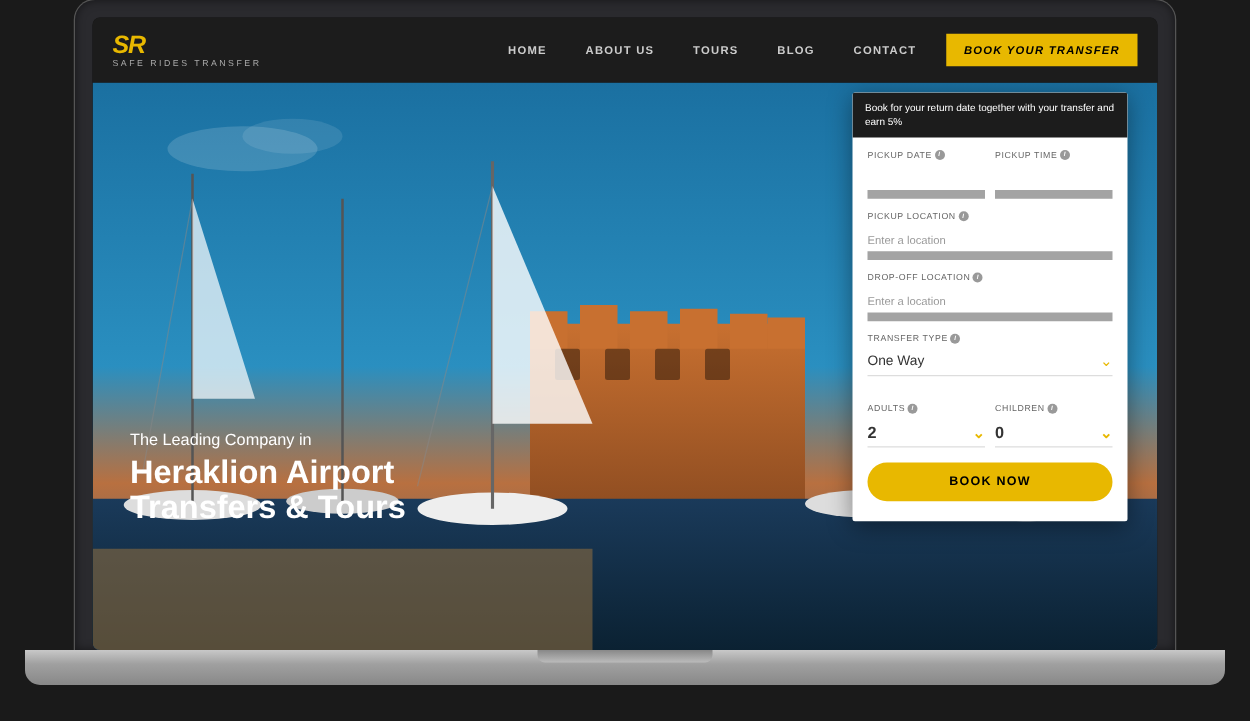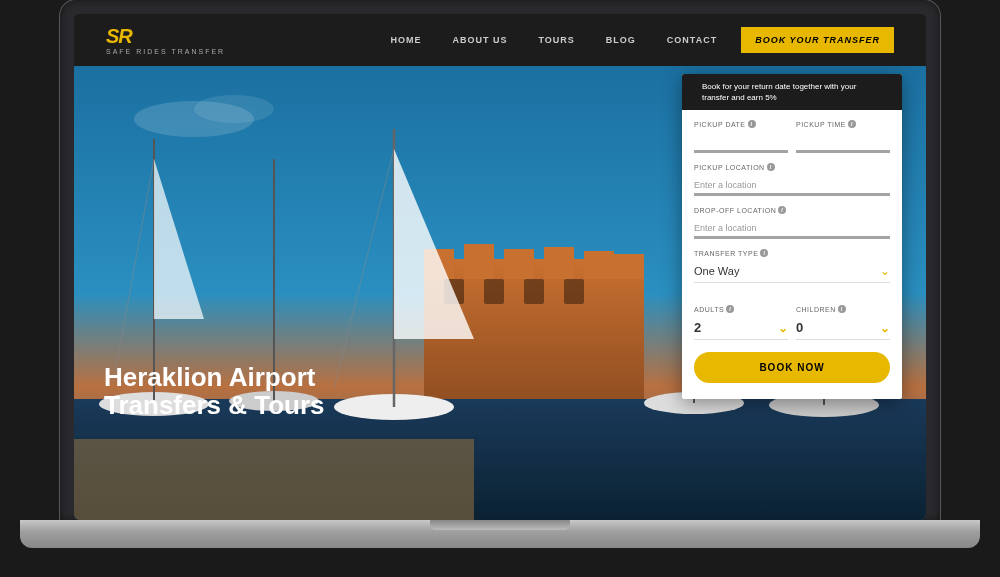--- a/index.html
+++ b/index.html
@@ -66,21 +66,21 @@
       flex-direction: column;
       overflow: hidden;
     }
 
     
     .navbar {
       background: #1c1c1c;
       height: 52px;
       display: flex;
       align-items: center;
-      padding: 0 32px;
+      padding: 0 16px;
       flex-shrink: 0;
       position: relative;
       z-index: 10;
     }
 
     .logo-area {
       display: flex;
       flex-direction: column;
       align-items: flex-start;
     }
@@ -202,21 +202,21 @@
       background: #fff;
       border-radius: 2px;
       overflow: hidden;
       box-shadow: 0 4px 20px rgba(0,0,0,0.4);
     }
 
     .booking-banner {
       background: #1c1c1c;
       color: #fff;
       font-size: 8px;
-      padding: 7px 20px;
+      padding: 7px 10px;
       line-height: 1.4;
     }
 
     .booking-body {
       padding: 10px 12px;
     }
 
     .booking-row {
       display: flex;
       gap: 8px;
@@ -248,23 +248,23 @@
       justify-content: center;
       font-size: 5px;
       color: #fff;
       font-style: italic;
       font-weight: bold;
     }
 
     .booking-input {
       width: 100%;
       border: none;
-      border-bottom: 3px solid #a3a3a3;
+      border-bottom: 7px solid #a3a3a3;
       padding: 3px 0;
-      font-size: 10px;
+      font-size: 13px;
       color: #333;
       outline: none;
       background: transparent;
     }
 
     .booking-input::placeholder {
       color: #999;
       font-size: 9px;
     }
 
@@ -408,20 +408,21 @@
             <polygon points="320,90 320,280 400,280" fill="rgba(255,255,255,0.8)"></polygon>
             <polygon points="620,105 620,265 680,265" fill="rgba(255,255,255,0.7)"></polygon>
 
             <line x1="80" y1="100" x2="40" y2="320" stroke="#888" stroke-width="1" opacity="0.5"></line>
             <line x1="320" y1="90" x2="260" y2="330" stroke="#888" stroke-width="1" opacity="0.5"></line>
 
             <rect x="0" y="380" width="400" height="88" fill="#8a6a40" opacity="0.6"></rect>
           </svg>
 
           <div class="hero-text">
+            <p class="hero-subtitle">The Leading Company in</p>
             <h1 class="hero-title">
               Heraklion Airport<br>Transfers &amp; Tours
             </h1>
           </div>
 
           <div class="booking-panel">
             <div class="booking-banner">Book for your return date together with your transfer and earn 5%</div>
             <div class="booking-body">
 
               <div class="booking-row">

